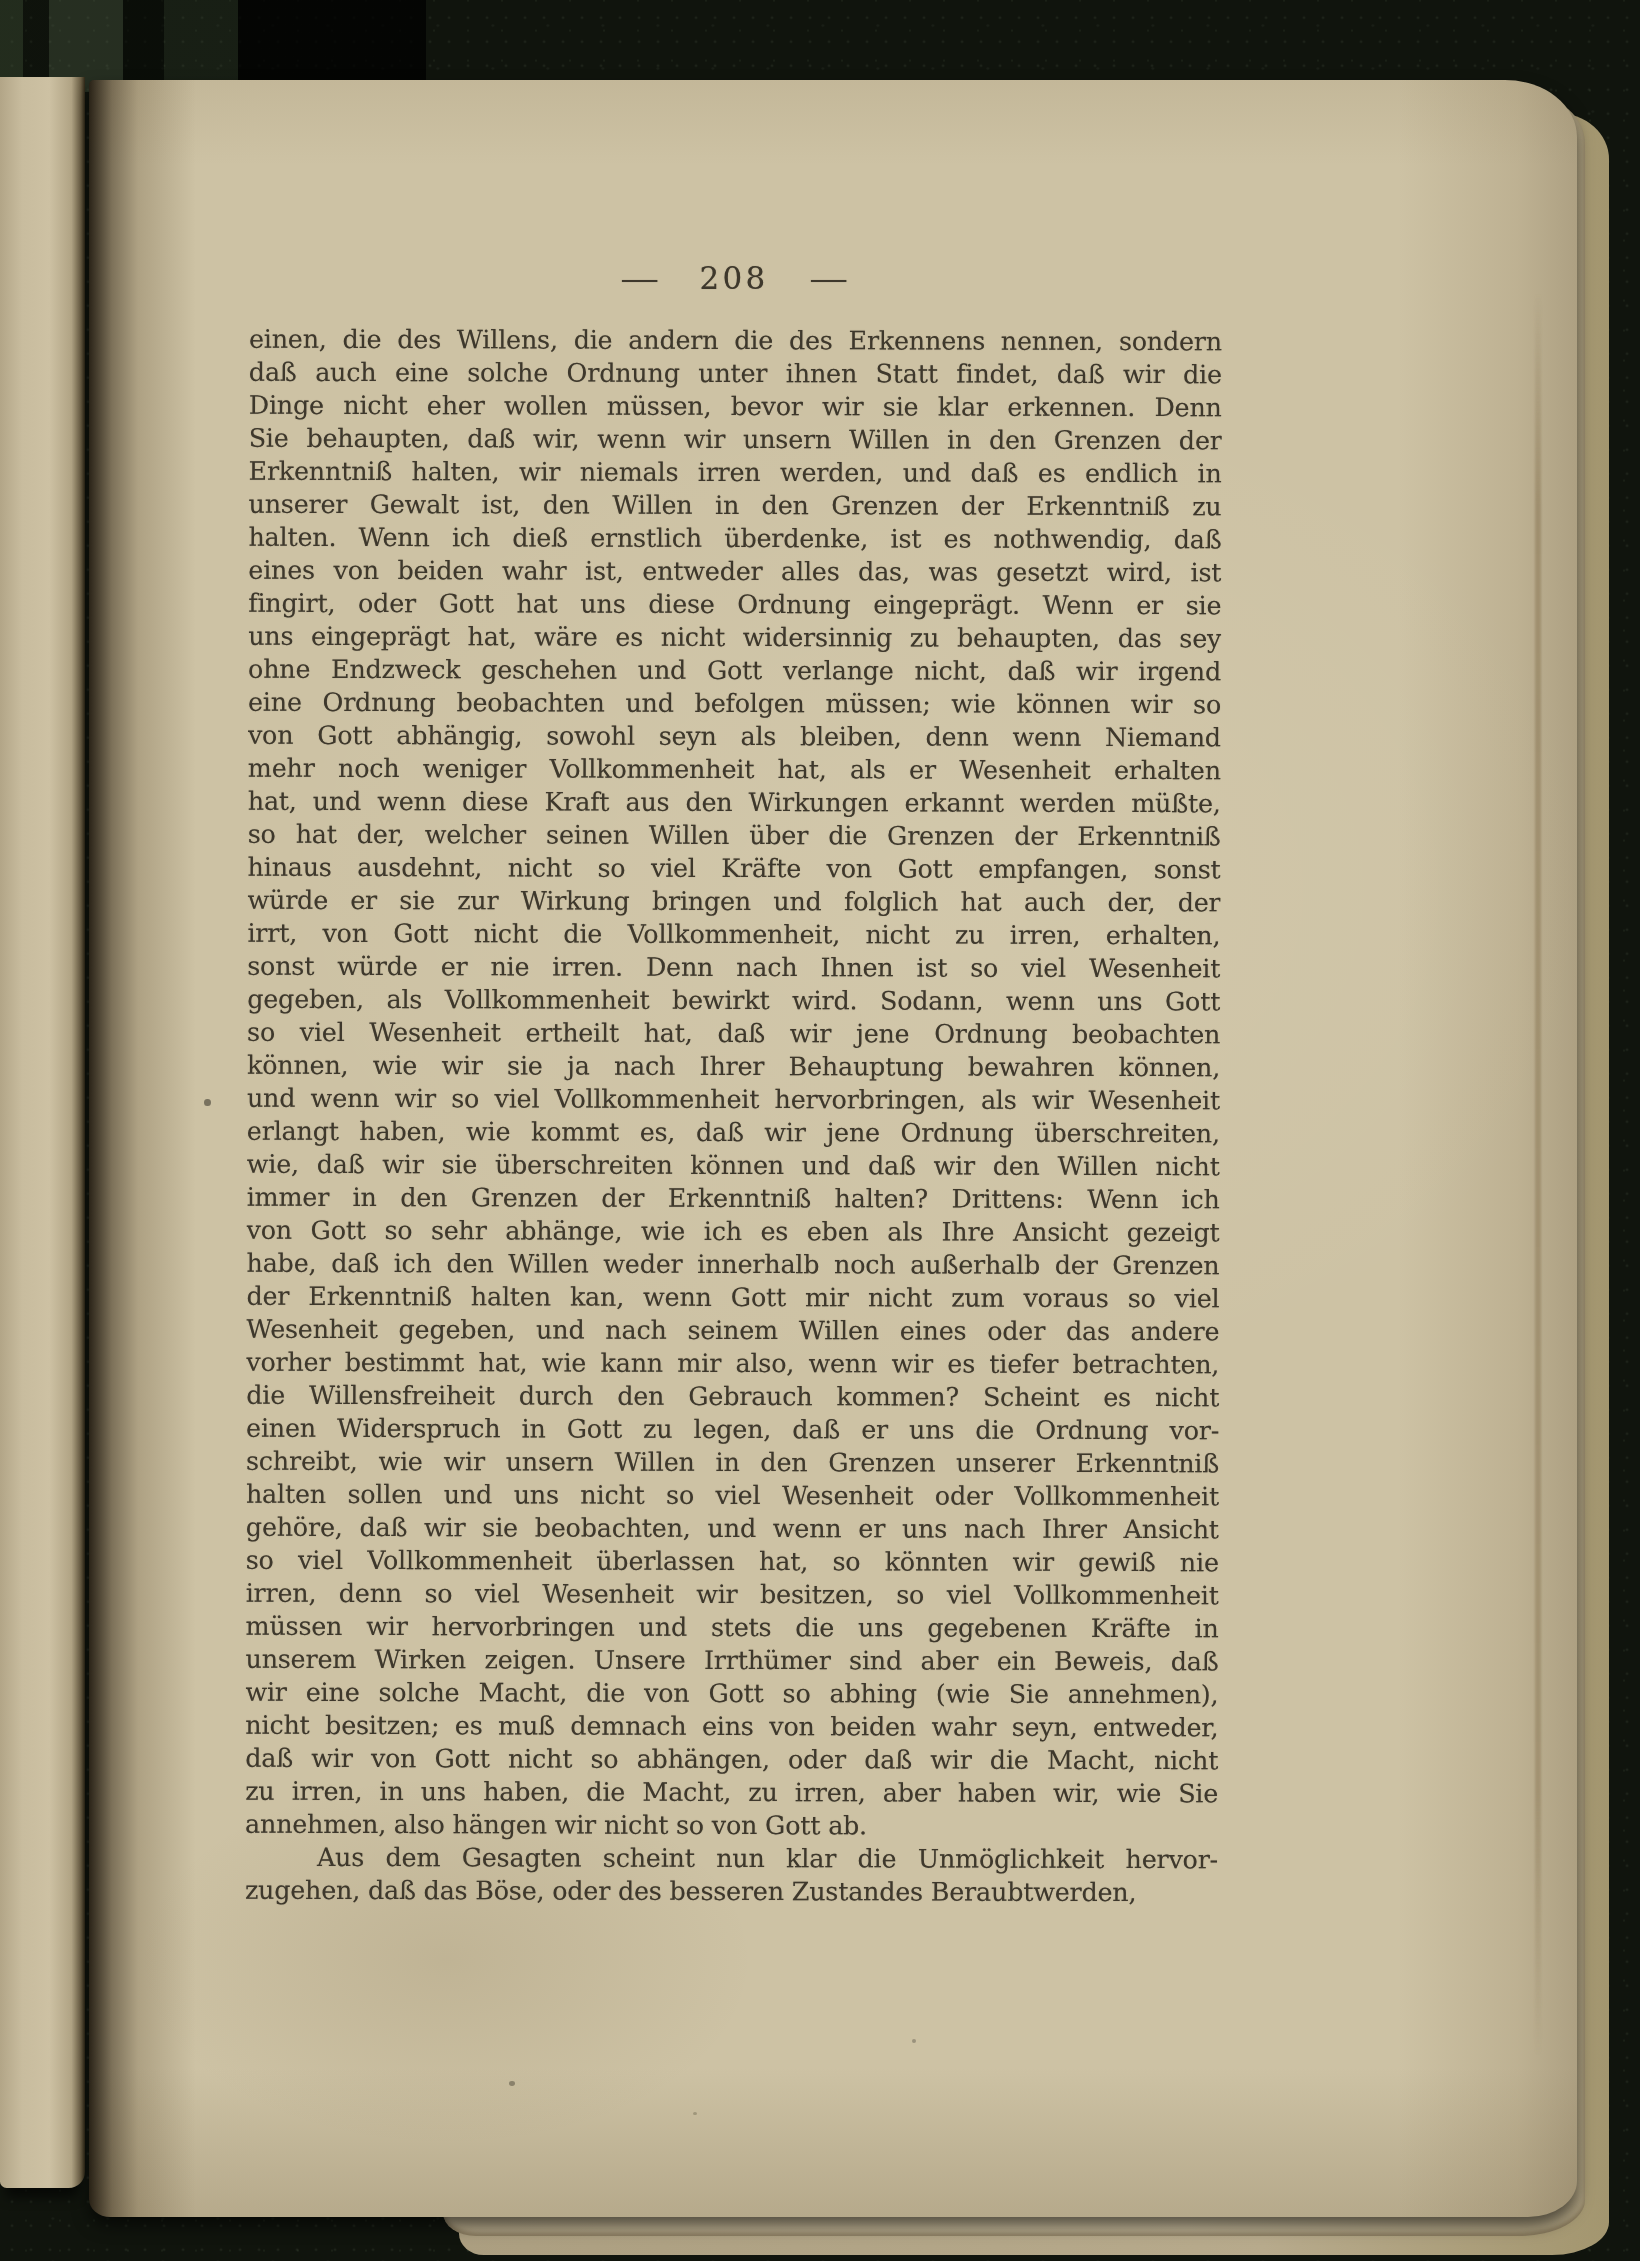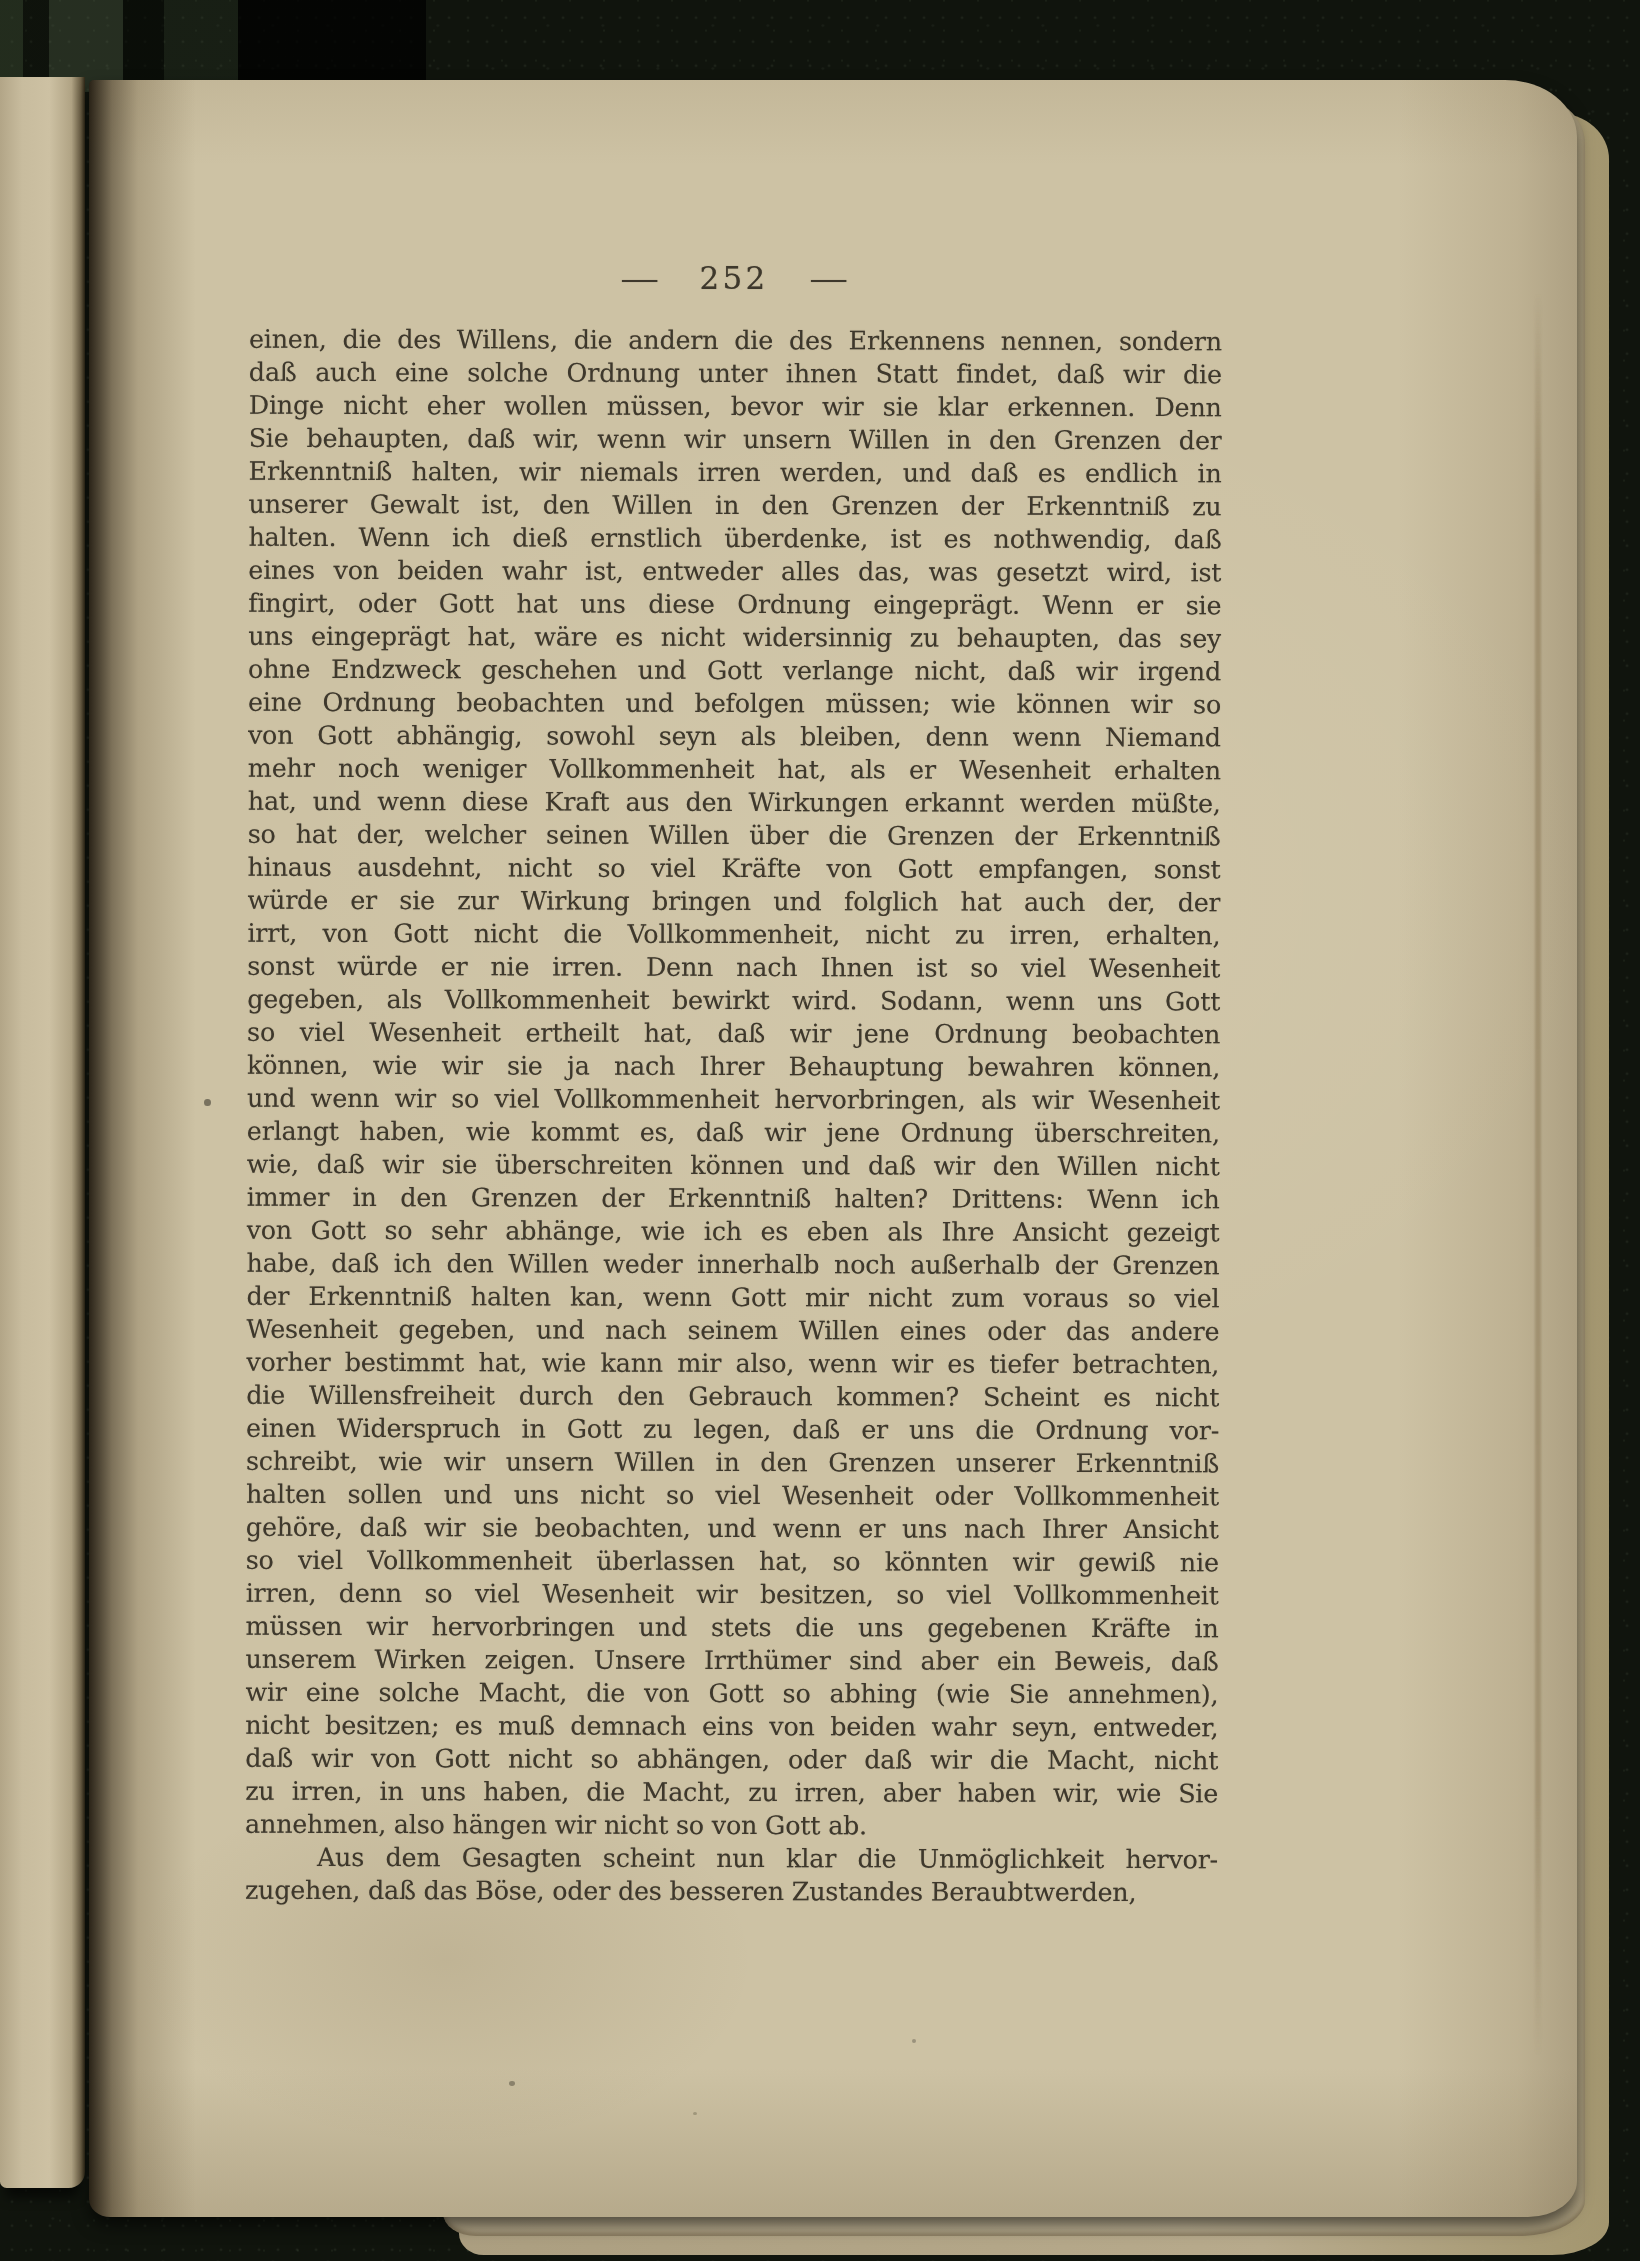--- a/index.html
+++ b/index.html
@@ -111,21 +111,21 @@
 
 <div class="facing-page"></div>
 <div class="page-under under2"></div>
 <div class="page-under under1"></div>
 
 <div class="main-page">
   <div class="crease"></div>
 
   <div class="header">
     <span class="dash">—</span>
-    <span class="pagenum">252</span>
+    <span class="pagenum">208</span>
     <span class="dash">—</span>
   </div>
 
   <div class="text-block">
       <div class="line">einen, die des Willens, die andern die des Erkennens nennen, sondern</div>
       <div class="line">daß auch eine solche Ordnung unter ihnen Statt findet, daß wir die</div>
       <div class="line">Dinge nicht eher wollen müssen, bevor wir sie klar erkennen. Denn</div>
       <div class="line">Sie behaupten, daß wir, wenn wir unsern Willen in den Grenzen der</div>
       <div class="line">Erkenntniß halten, wir niemals irren werden, und daß es endlich in</div>
       <div class="line">unserer Gewalt ist, den Willen in den Grenzen der Erkenntniß zu</div>

